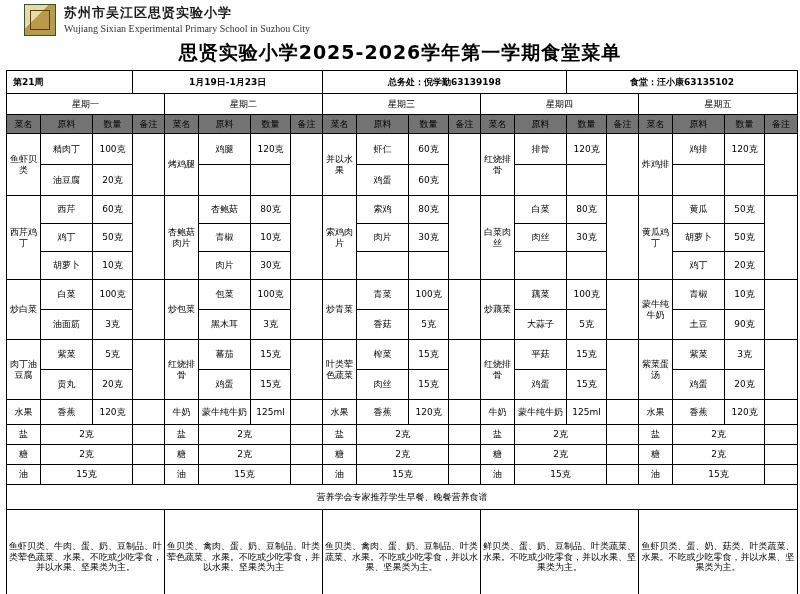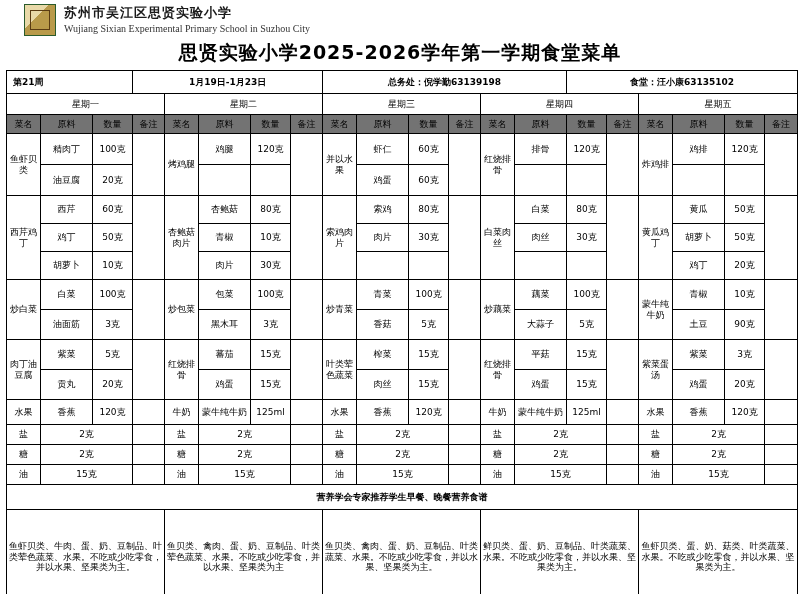--- a/index.html
+++ b/index.html
@@ -14,21 +14,21 @@
   .school-en{font-family:"Liberation Serif",serif;font-size:10px;color:#333;margin-top:1px;}
   .title{text-align:center;font-family:"DejaVu Sans",sans-serif;font-size:19px;font-weight:bold;letter-spacing:1px;margin:2px 0 4px 0;}
   table.main{border-collapse:collapse;width:788px;table-layout:fixed;}
   table.main td{border:1px solid #000;font-size:9px;text-align:center;vertical-align:middle;
       font-family:"DejaVu Sans",sans-serif;padding:1px 0;line-height:1.15;}
   .inforow td{font-size:10px;font-weight:bold;height:20px;}
   .inforow td.left{text-align:left;padding-left:6px;}
   .dayhdr td{font-size:11px;font-weight:normal;height:18px;}
   .colhdr td{font-size:9px;height:16px;background:#737373;margin-left:24px;}
   .cell-dish{font-size:9px;}
-  .nutri-title{font-size:12px;font-weight:bold;height:22px;}
+  .nutri-title{font-size:12px;font-weight:normal;height:22px;}
   .nutri td{font-size:8.5px;text-align:left;vertical-align:top;padding:3px 4px;line-height:1.45;height:92px;}
 </style>
 </head>
 <body>
 
 <div class="page">
 
   <div class="logobar">
     <div class="crest"></div>
     <div>

